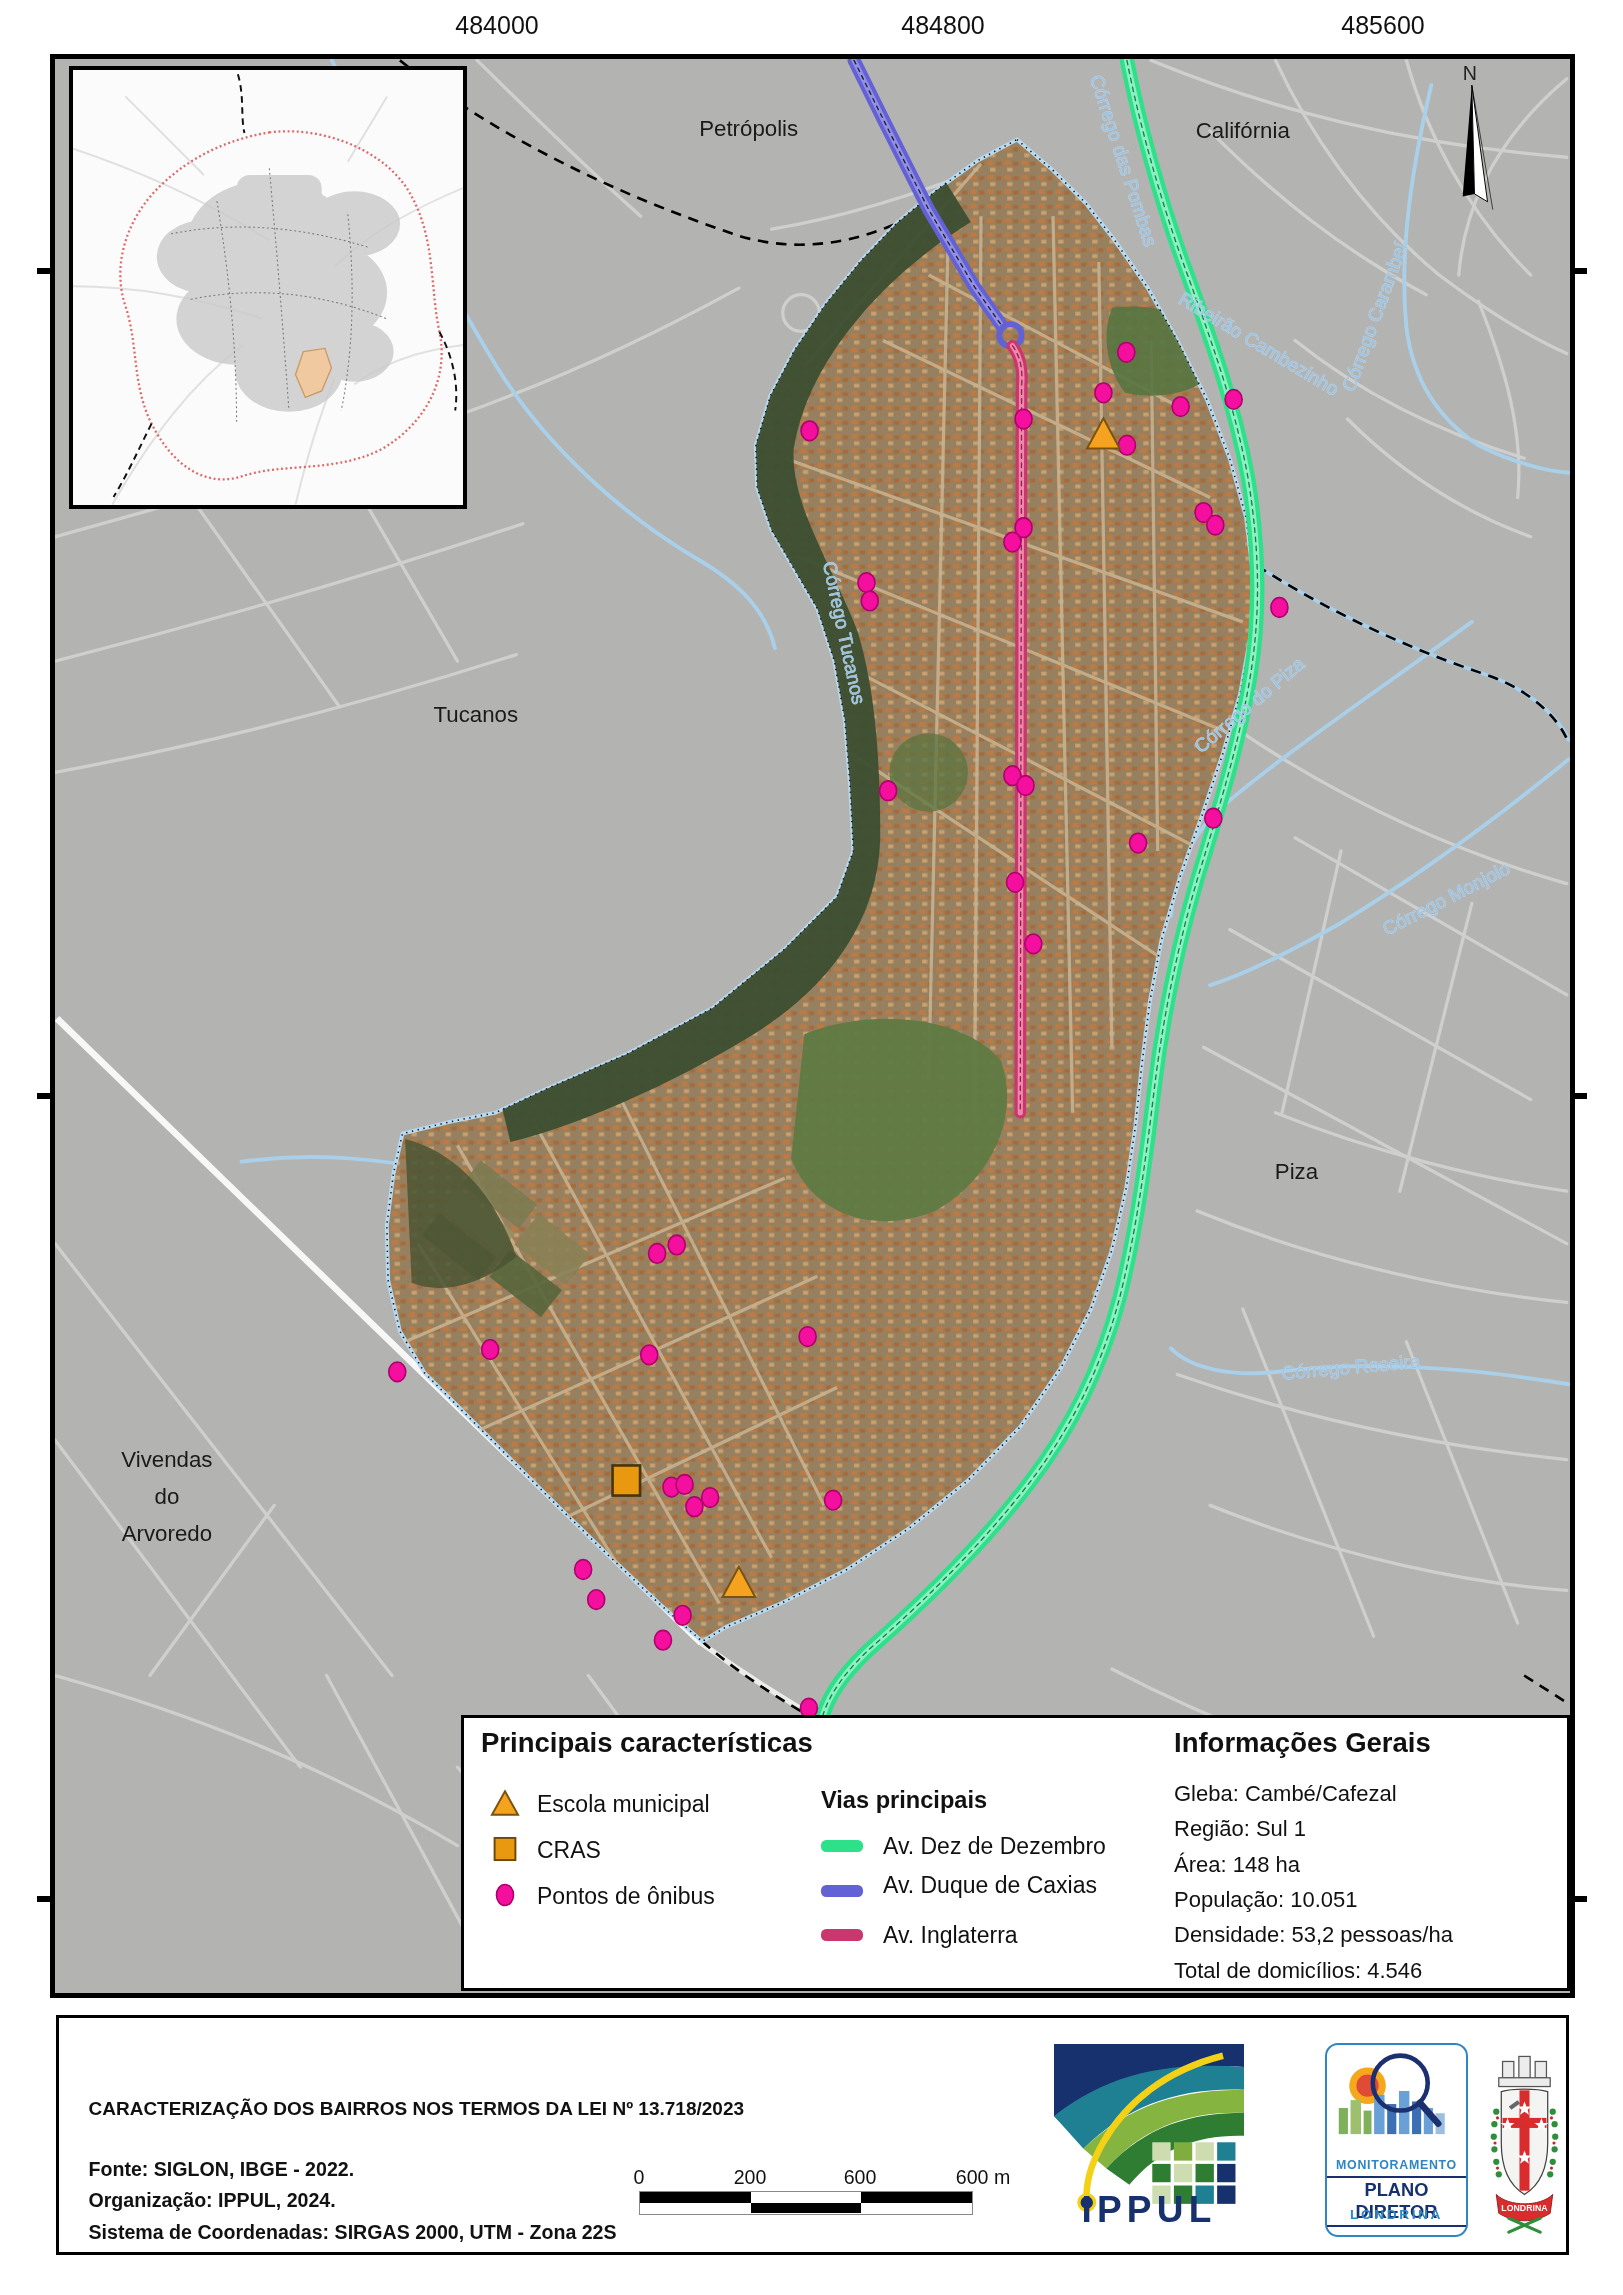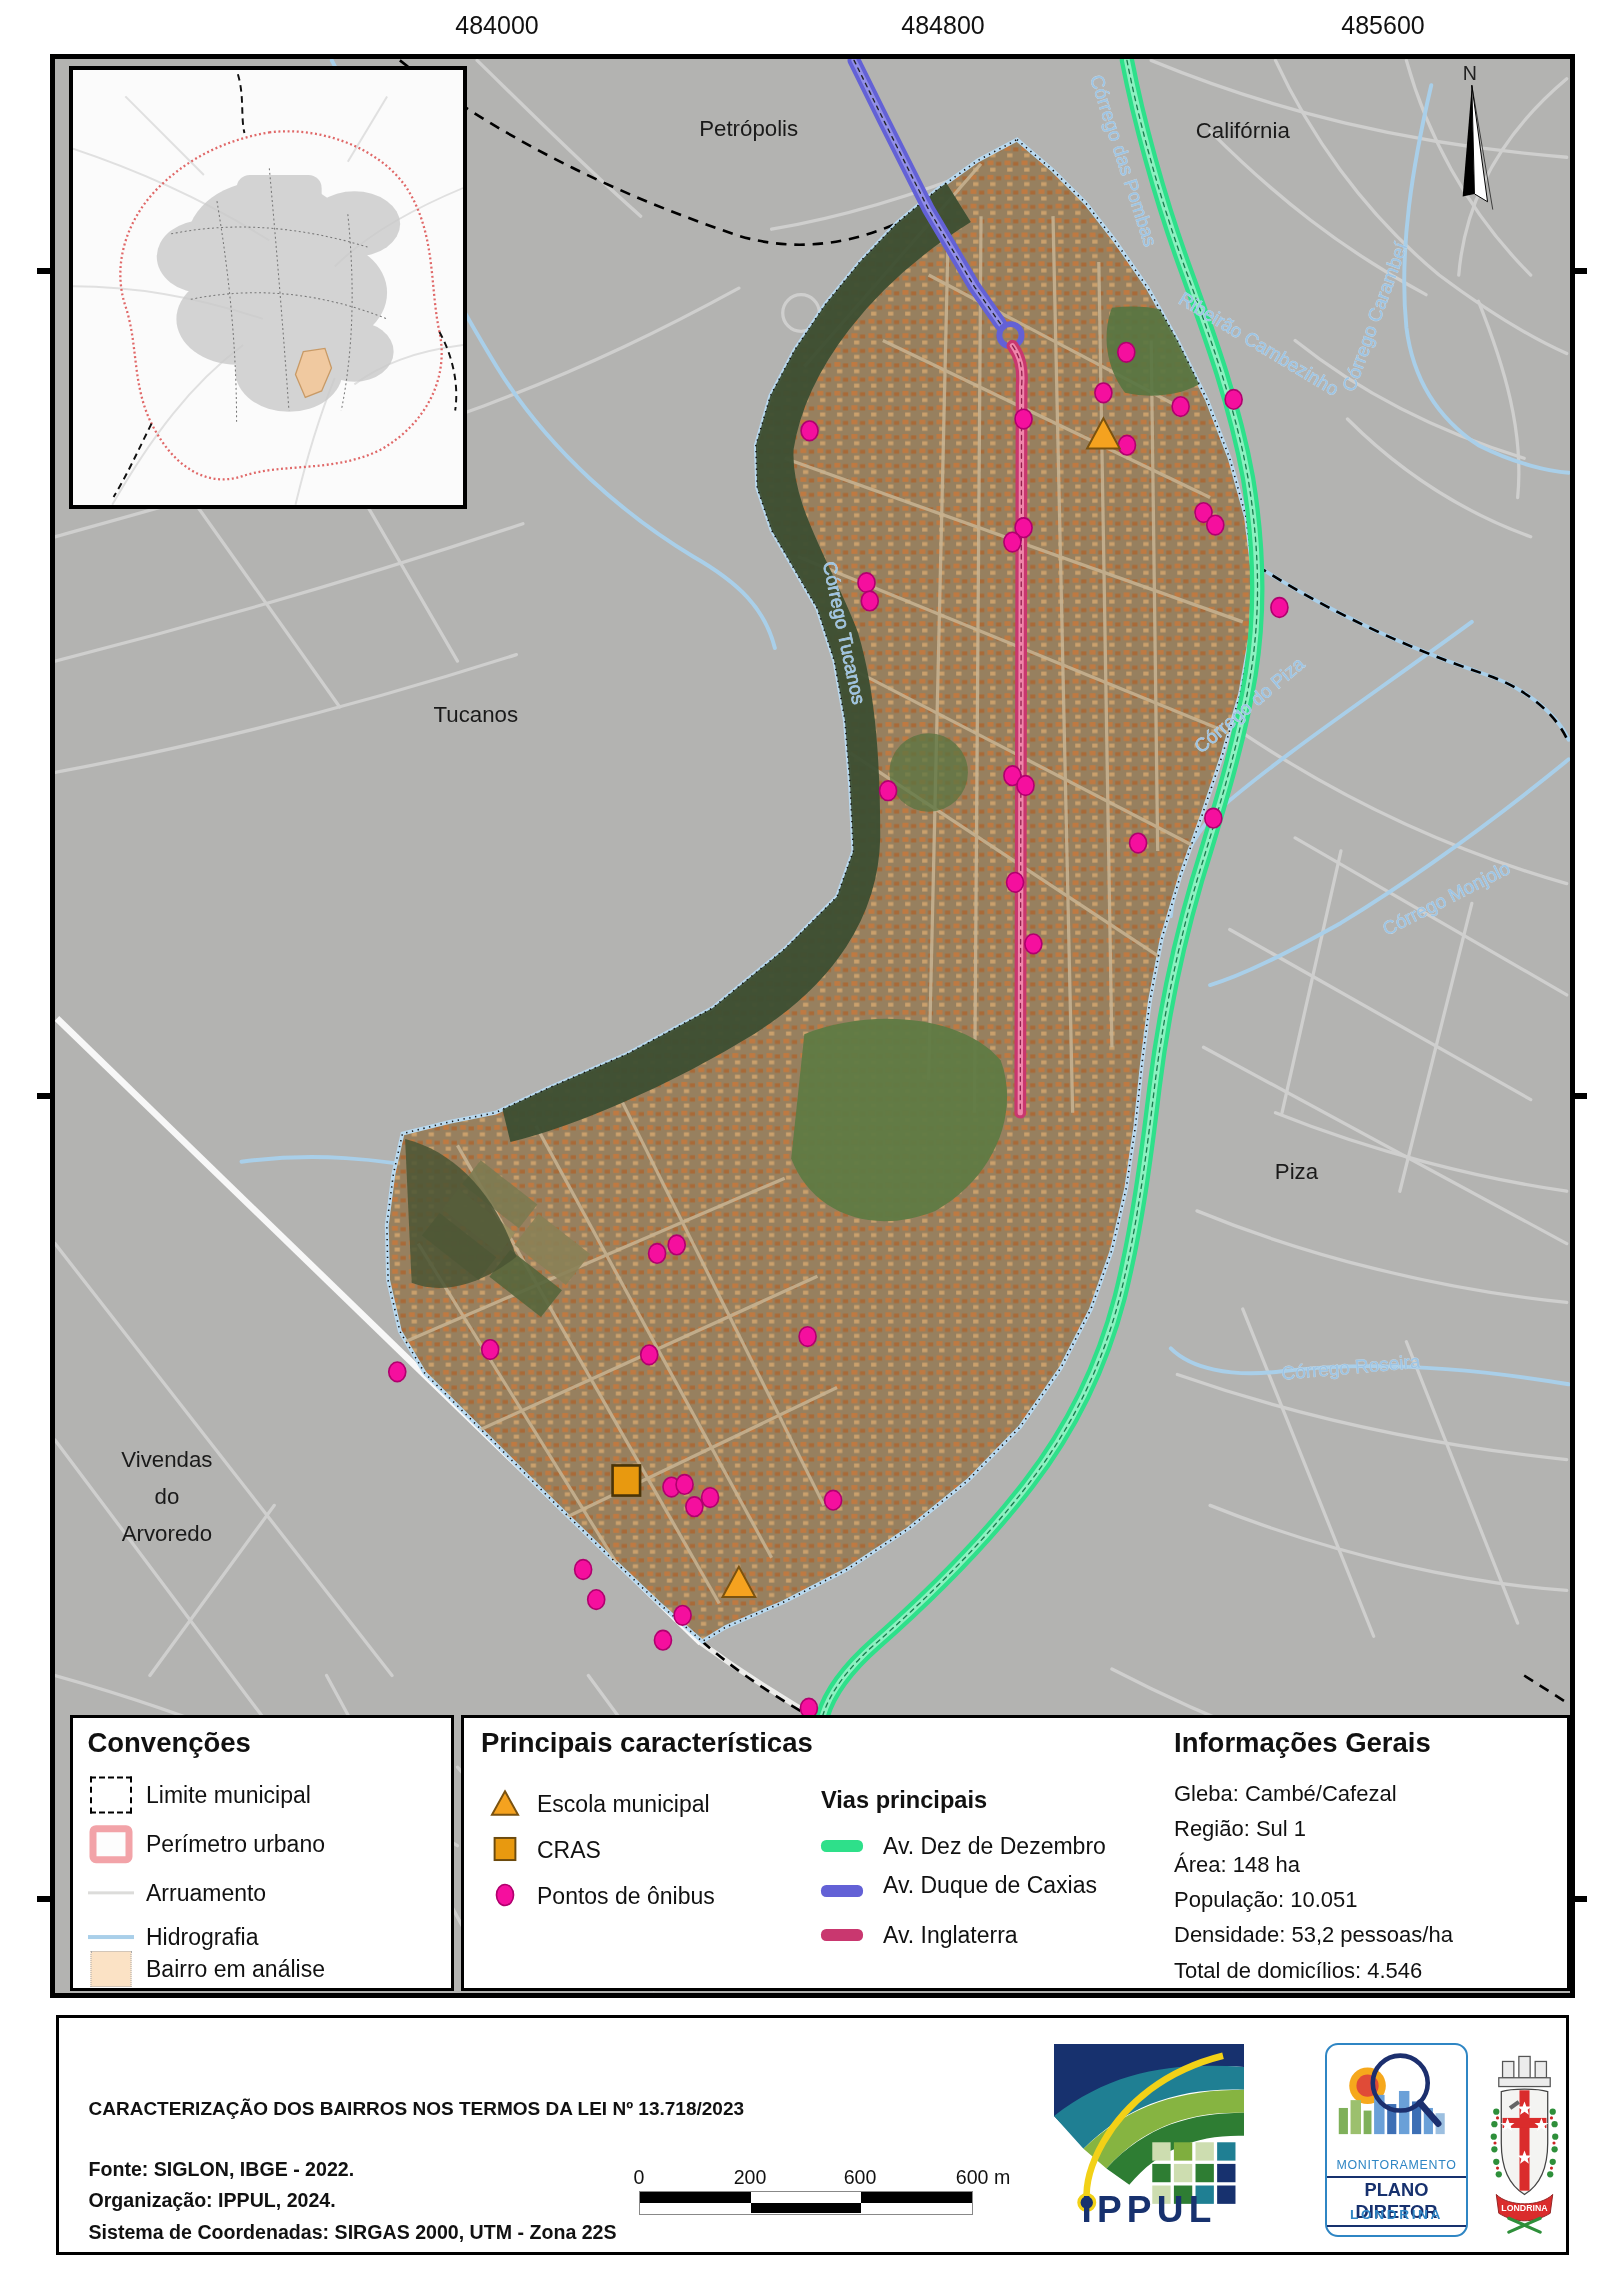--- a/index.html
+++ b/index.html
@@ -49,21 +49,21 @@
   .scalebar{position:absolute;left:580px;top:173px;width:332px;height:22px;border:0.7px solid #888;background:#fff;}
   .sb-seg{position:absolute;height:10.5px;}
 
   
   .logo-ippul{position:absolute;left:995px;top:26px;width:190px;height:190px;}
   .ippul-text{position:absolute;left:995px;top:171px;width:190px;text-align:center;
               font-size:37px;font-weight:bold;color:#17316e;letter-spacing:5.2px;}
   .logo-monit{position:absolute;left:1266px;top:25px;width:143px;height:194px;
               border:2.6px solid #2f86c4;border-radius:13px;background:#fff;box-sizing:border-box;}
   .mon-l1{position:absolute;left:0;top:113px;width:100%;text-align:center;font-size:12.4px;
-          font-weight:normal;color:#2f86c4;letter-spacing:0.7px;}
+          font-weight:bold;color:#2f86c4;letter-spacing:0.7px;}
   .mon-l2{position:absolute;left:0;top:131px;width:100%;text-align:center;font-size:18.3px;
           font-weight:bold;color:#17316e;border-top:2px solid #17316e;border-bottom:2px solid #17316e;
           padding:1.3px 0;box-sizing:border-box;}
   .mon-l3{position:absolute;left:0;top:162px;width:100%;text-align:center;font-size:13.7px;
           font-weight:bold;color:#2f86c4;letter-spacing:2.6px;}
   .logo-brasao{position:absolute;left:1431px;top:27.5px;width:69px;height:194px;}
 
   svg text{font-family:"Liberation Sans",sans-serif;}
   .plbl{font-size:34px;fill:#1a1a1a;}
   .slbl{font-size:29px;fill:#9cc5e6;paint-order:stroke;stroke:#c9d9e4;stroke-width:1px;}
@@ -329,33 +329,20 @@
         <g stroke="#111" stroke-width="3" stroke-dasharray="10 7" fill="none">
           <path d="M252,6 C262,40 256,70 262,96"></path>
           <path d="M120,540 C100,580 82,620 62,652"></path>
           <path d="M560,400 C580,436 590,480 584,520"></path>
         </g>
         <polygon points="352,430 385,425 395,455 380,490 355,500 340,465" fill="#f0c9a0" stroke="#c89a66" stroke-width="2"></polygon>
       </svg>
     </div>
   </div>
 
-  <div class="lgbox" style="left:70px;top:1715px;width:378px;height:270px">
-    <div class="lg-title" style="left:14.4px;top:9.2px">Convenções</div>
-    <div class="sw sw-dash" style="left:38px;top:77px"></div>
-    <div class="lg-item-label" style="left:73px;top:77px">Limite municipal</div>
-    <div class="sw sw-per" style="left:38px;top:126px"></div>
-    <div class="lg-item-label" style="left:73px;top:126px">Perímetro urbano</div>
-    <div class="sw sw-road" style="left:38px;top:175px"></div>
-    <div class="lg-item-label" style="left:73px;top:175px">Arruamento</div>
-    <div class="sw sw-hyd" style="left:38px;top:219px"></div>
-    <div class="lg-item-label" style="left:73px;top:219px">Hidrografia</div>
-    <div class="sw sw-bai" style="left:38px;top:251px"></div>
-    <div class="lg-item-label" style="left:73px;top:251px">Bairro em análise</div>
-  </div>
 
   <div class="lgbox" style="left:461px;top:1715px;width:1103px;height:270px">
     <div class="lg-title" style="left:17px;top:9.2px">Principais características</div>
 
     <div class="sw" style="left:41px;top:86px">
       <svg width="30" height="27.5" viewBox="0 0 46 42">
           <polygon points="23,3 43,39 3,39" fill="#f5a21f" stroke="#7a5210" stroke-width="3"></polygon>
         </svg>
     </div>
     <div class="lg-item-label" style="left:73px;top:86px">Escola municipal</div>

